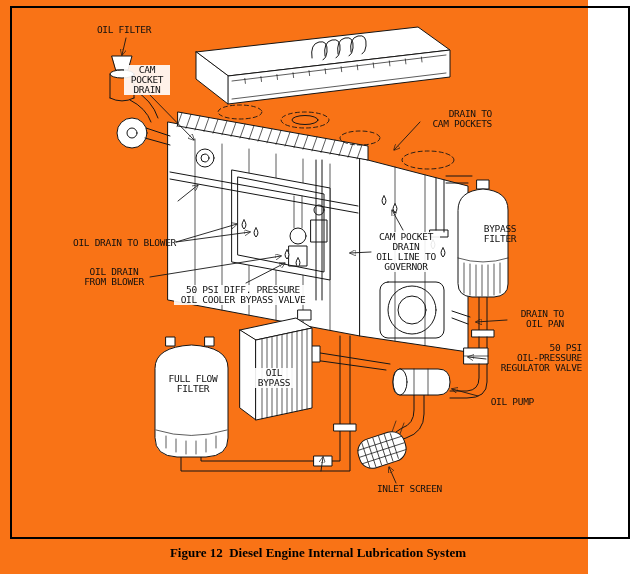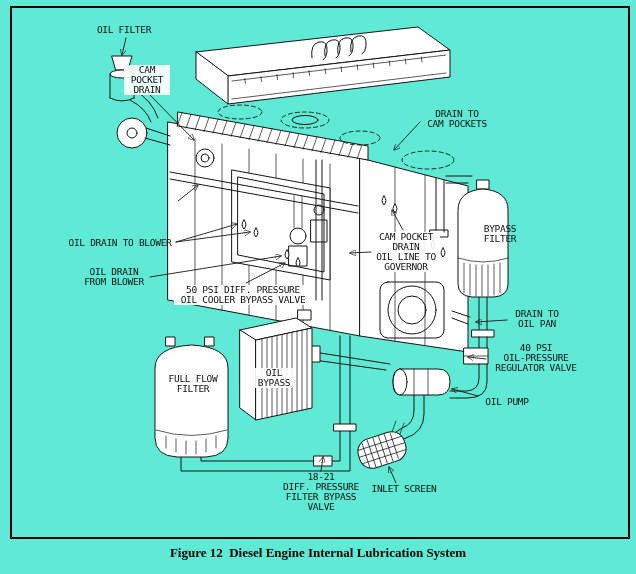--- a/index.html
+++ b/index.html
@@ -1,25 +1,25 @@
 <!DOCTYPE html>
 <html><head>
 <meta charset="utf-8">
 <style>
   html,body{margin:0;padding:0;background:#fff;width:636px;height:574px;overflow:hidden;}
-  .canvas{position:relative;width:636px;height:574px;background:#5eead4;font-family:"DejaVu Sans Mono",monospace;}
+  .canvas{position:relative;width:588px;height:574px;background:#f97316;font-family:"DejaVu Sans Mono",monospace;}
   .frame{position:absolute;left:10px;top:6px;width:616px;height:529px;border:2px solid #000;}
   svg.art{position:absolute;left:0;top:0;width:636px;height:574px;}
   .art path,.art rect,.art circle,.art ellipse{stroke:#151515;stroke-width:1;fill:none;stroke-linejoin:round;stroke-linecap:round;}
   .art .w{fill:#fff;}
   .art .dash{stroke-dasharray:4 3;stroke-width:0.9;}
   .art .thin{stroke-width:0.7;}
   .art .lead{stroke-width:0.9;}
   .lbl{position:absolute;font-size:9.5px;line-height:10px;color:#101010;text-align:center;white-space:pre-line;letter-spacing:-0.3px;z-index:3;}
-  .lbl.left{text-align:center;}
+  .lbl.left{text-align:right;}
   .lbl.bg{background:rgba(255,255,255,0.9);}
   .caption{position:absolute;left:0;top:545px;width:636px;text-align:center;font-family:"Liberation Serif",serif;font-size:13px;font-weight:bold;color:#000;white-space:pre;}
 </style>
 </head>
 <body>
 
 <div class="canvas">
 
   <svg class="art" viewBox="0 0 636 574">
     <defs>
@@ -193,30 +193,26 @@
   <div class="lbl bg" style="left:372px;top:232px;width:68px">CAM POCKET
 DRAIN
 OIL LINE TO
 GOVERNOR</div>
   <div class="lbl" style="left:80px;top:267px;width:68px">OIL DRAIN
 FROM BLOWER</div>
   <div class="lbl bg" style="left:174px;top:285px;width:138px">50 PSI DIFF. PRESSURE
 OIL COOLER BYPASS VALVE</div>
   <div class="lbl left" style="left:510px;top:309px;width:54px">DRAIN TO
 OIL PAN</div>
-  <div class="lbl left" style="left:490px;top:343px;width:92px">40 PSI
+  <div class="lbl left" style="left:490px;top:343px;width:92px">50 PSI
 OIL-PRESSURE
 REGULATOR VALVE</div>
   <div class="lbl" style="left:164px;top:374px;width:58px">FULL FLOW
 FILTER</div>
   <div class="lbl bg" style="left:252px;top:368px;width:44px">OIL
 BYPASS</div>
   <div class="lbl left" style="left:480px;top:397px;width:54px">OIL PUMP</div>
-  <div class="lbl" style="left:278px;top:472px;width:86px">18-21
-DIFF. PRESSURE
-FILTER BYPASS
-VALVE</div>
   <div class="lbl left" style="left:366px;top:484px;width:76px">INLET SCREEN</div>
 
   <div class="frame"></div>
 
   <div class="caption">Figure 12  Diesel Engine Internal Lubrication System</div>
 </div>
 
 </body></html>

